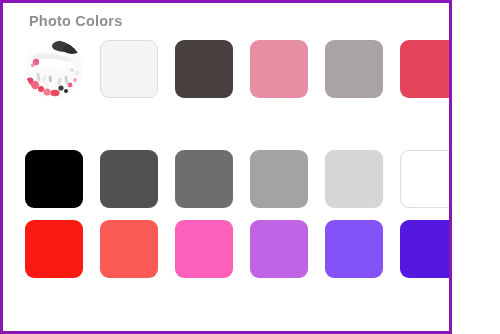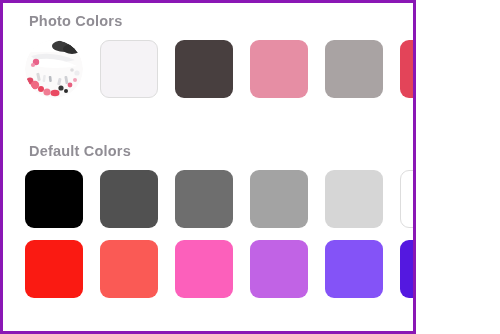--- a/index.html
+++ b/index.html
@@ -2,21 +2,21 @@
 <html><head>
 <meta charset="utf-8">
 <style>
   html, body {
     margin: 0;
     padding: 0;
     background: #ffffff;
   }
   #app {
     position: relative;
-    width: 416px;
+    width: 452px;
     height: 334px;
     box-sizing: border-box;
     background: #ffffff;
     border: 3px solid #8a17b5;
     font-family: "Liberation Sans", sans-serif;
     overflow: hidden;
   }
   .panel-inner {
     position: absolute;
     left: 0; top: 0; right: 0; bottom: 0;
@@ -123,21 +123,20 @@
         </div>
       <div class="swatch swatch-bordered" style="background: rgb(245, 243, 246);"></div>
           <div class="swatch" style="background: rgb(72, 63, 63);"></div>
           <div class="swatch" style="background: rgb(230, 142, 164);"></div>
           <div class="swatch" style="background: rgb(169, 163, 163);"></div>
           <div class="swatch" style="background: rgb(227, 68, 89);"></div>
         </div>
     </div>
 
     <div class="section" id="default-section">
-      <div class="section-title">Default Colors</div>
       <div class="swatch-row" id="default-row-1">
           <div class="swatch" style="background: rgb(0, 0, 0);"></div>
           <div class="swatch" style="background: rgb(81, 81, 81);"></div>
           <div class="swatch" style="background: rgb(110, 110, 110);"></div>
           <div class="swatch" style="background: rgb(163, 163, 163);"></div>
           <div class="swatch" style="background: rgb(214, 214, 214);"></div>
           <div class="swatch swatch-bordered" style="background: rgb(255, 255, 255);"></div>
         </div>
       <div class="swatch-row" id="default-row-2">
           <div class="swatch" style="background: rgb(250, 26, 18);"></div>

